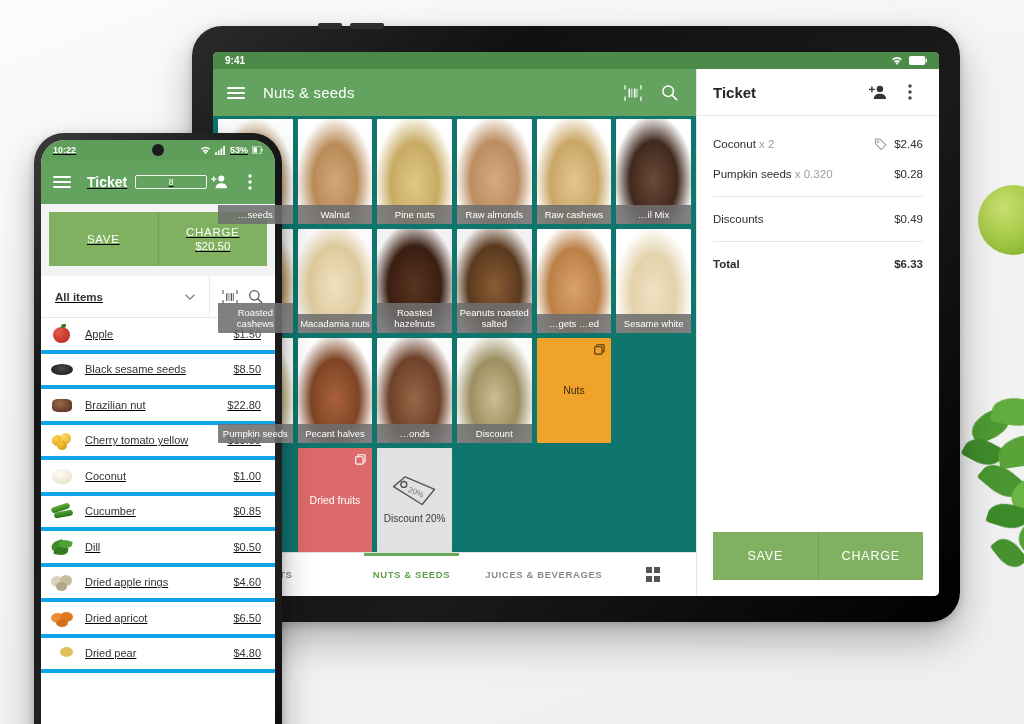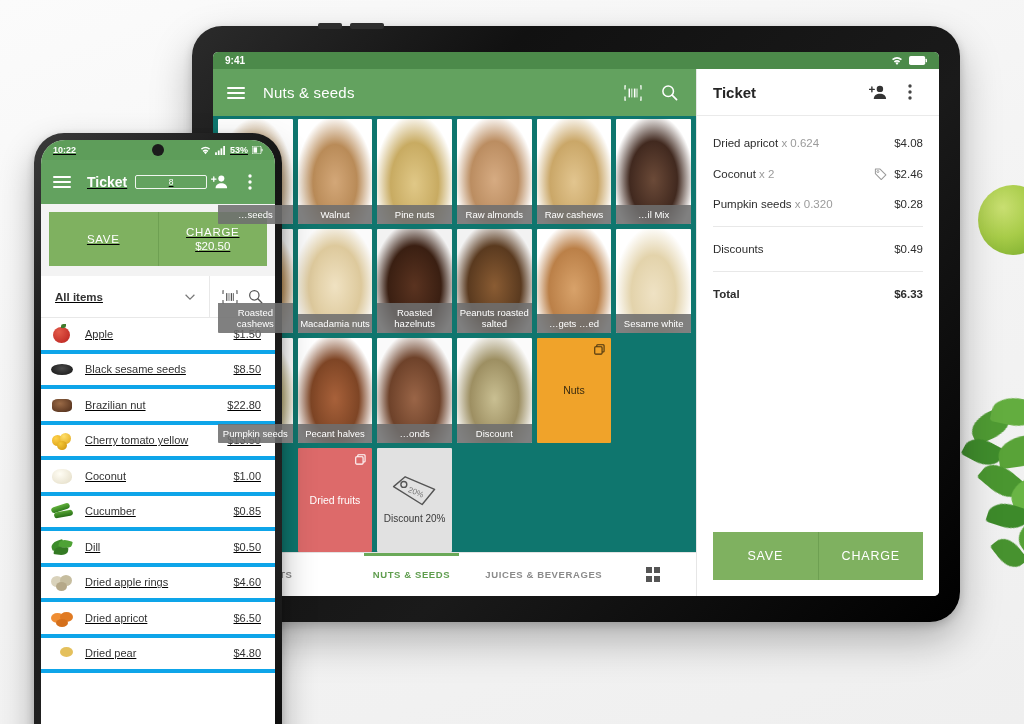--- a/index.html
+++ b/index.html
@@ -415,25 +415,20 @@
               <svg width="4" height="16" viewBox="0 0 4 16">
                   <circle cx="2" cy="2" r="1.7" fill="#444"></circle>
                   <circle cx="2" cy="8" r="1.7" fill="#444"></circle>
                   <circle cx="2" cy="14" r="1.7" fill="#444"></circle>
                 </svg>
             </span>
           </div>
 
           <div class="ticket-lines">
             <div class="tl-row">
-              <span class="nm"><span>Dried apricot</span>
-              <span class="qty">x 0.624</span></span>
-              <span class="amt">$4.08</span>
-            </div>
-            <div class="tl-row">
               <span class="nm"><span>Coconut</span>
               <span class="qty">x 2</span></span>
               <span class="tagic">
                 <svg width="13" height="13" viewBox="0 0 14 14">
                     <path d="M1.5 7.2V2.2h5l6.3 6.3-5 5z" stroke="#9a9a9a" stroke-width="1.1" fill="none" stroke-linejoin="round"></path>
                     <circle cx="4.2" cy="4.9" r="1.1" stroke="#9a9a9a" stroke-width="1" fill="none"></circle>
                   </svg>
               </span>
               <span class="amt">$2.46</span>
             </div>

